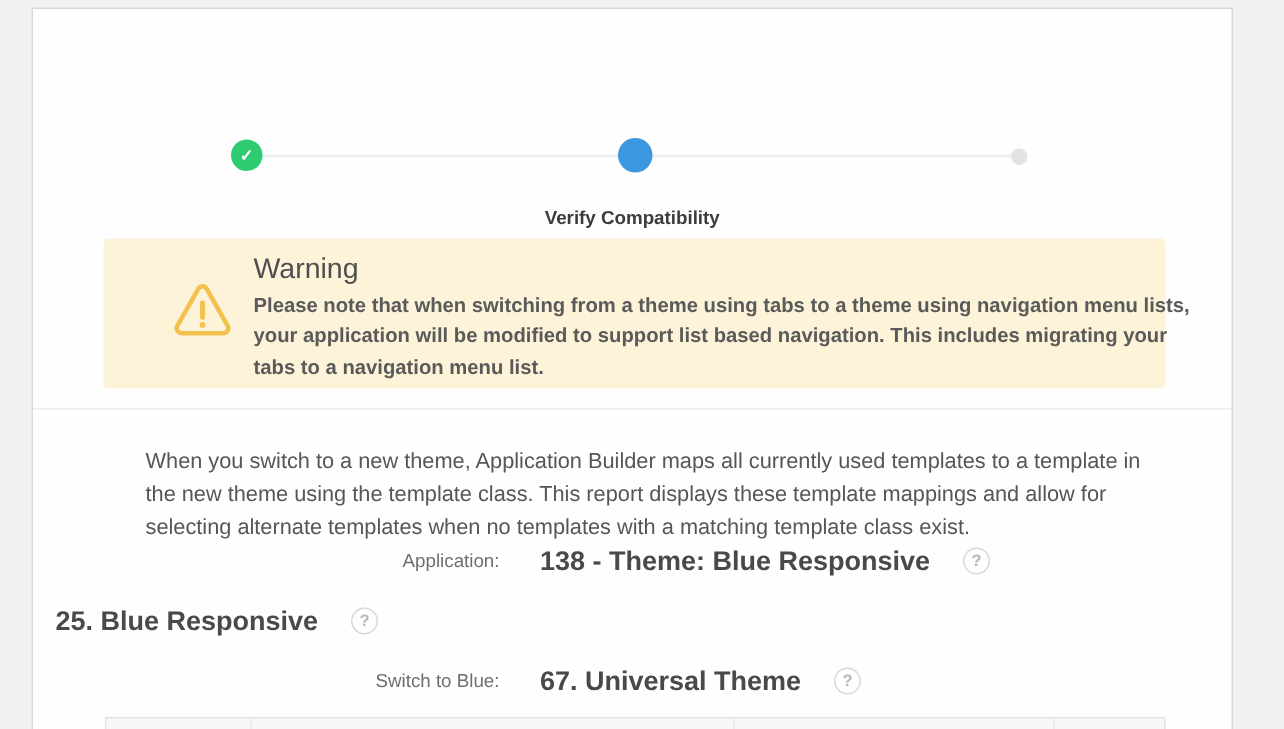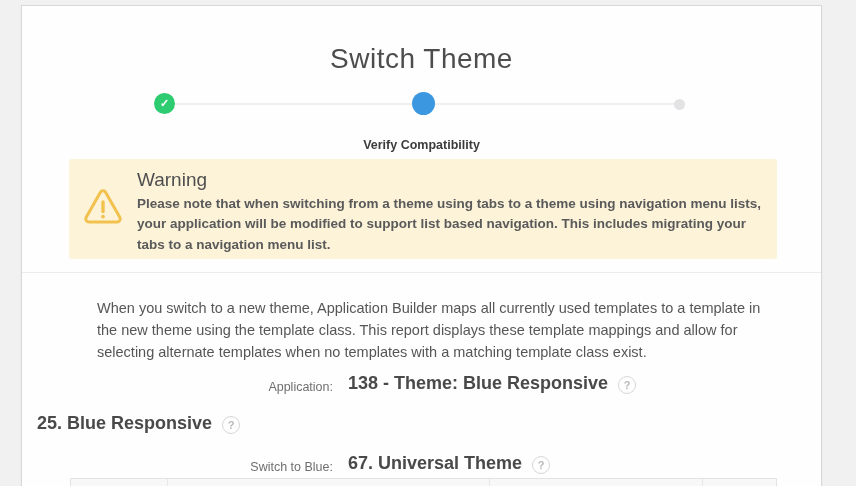--- a/index.html
+++ b/index.html
@@ -60,20 +60,21 @@
     margin-top: 12px;
   }
   
   .warning-box {
     position: absolute;
     left: 47px; top: 153px;
     width: 708px; height: 100px;
     background: #fcf3d9;
     border-radius: 3px;
     display: flex;
+    padding-left: 32px;
   }
   .warn-icon-wrap {
     width: 68px; flex: 0 0 68px;
     display: flex; align-items: center; justify-content: center;
   }
   .warn-text { padding-top: 10px; }
   .warn-title {
     margin: 0 0 3px 0;
     font-size: 19px; font-weight: 300;
     color: #4f4f4f;
@@ -94,21 +95,21 @@
     position: absolute;
     left: 59px; top: 276px;
     width: 678px;
     margin: 16px;
     font-size: 14.5px;
     color: #565656;
     line-height: 1.5;
   }
   
   .form-area { position: absolute; left: 0; top: 348px; width: 100%; }
-  .form-row { height: 40px; display: flex; align-items: flex-end; }
+  .form-row { height: 40px; display: flex; align-items: center; gap: 12px; }
   .form-label {
     width: 311px; flex: 0 0 311px;
     text-align: right;
     font-size: 12.5px;
     color: #6f6f6f;
   }
   .form-value {
     margin-left: 15px;
     font-size: 18px; font-weight: bold;
     color: #494949;
@@ -142,21 +143,20 @@
   .th-c1 { width: 97px; }
   .th-c2 { width: 322px; }
   .th-c3 { width: 213px; }
   .th-c4 { flex: 1; border-right: none !important; }
 </style>
 </head>
 <body>
 
 <div class="card">
 
-  <h1 class="page-title">Switch Theme</h1>
 
   <div class="stepper">
     <div class="step-line"></div>
     <div class="step-marker step-done">
       <span>✓</span>
     </div>
     <div class="step-marker step-current"></div>
     <div class="step-marker step-todo"></div>
     <div class="step-label">Verify Compatibility</div>
   </div>

